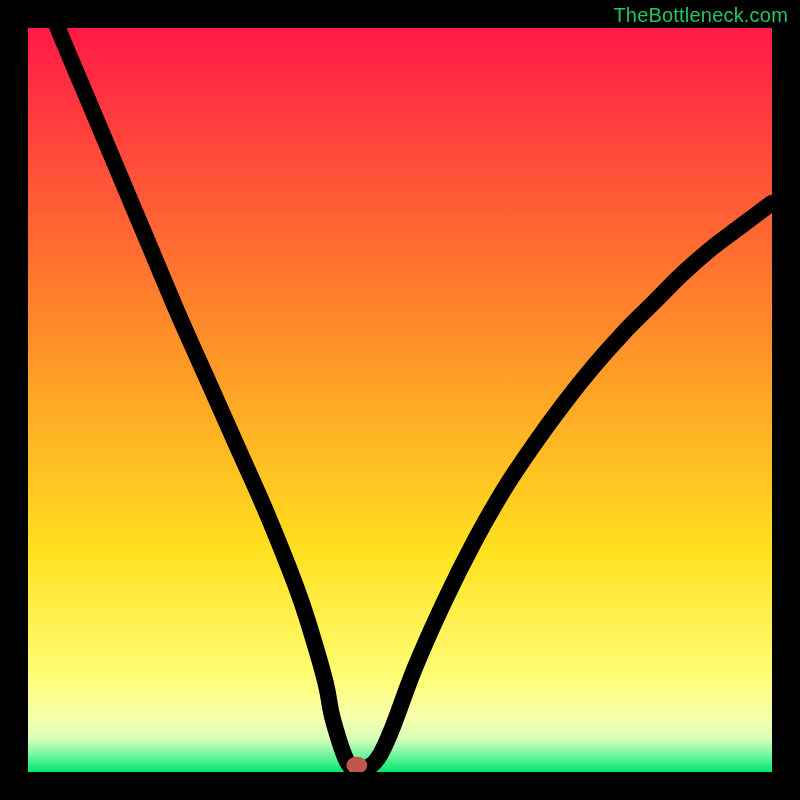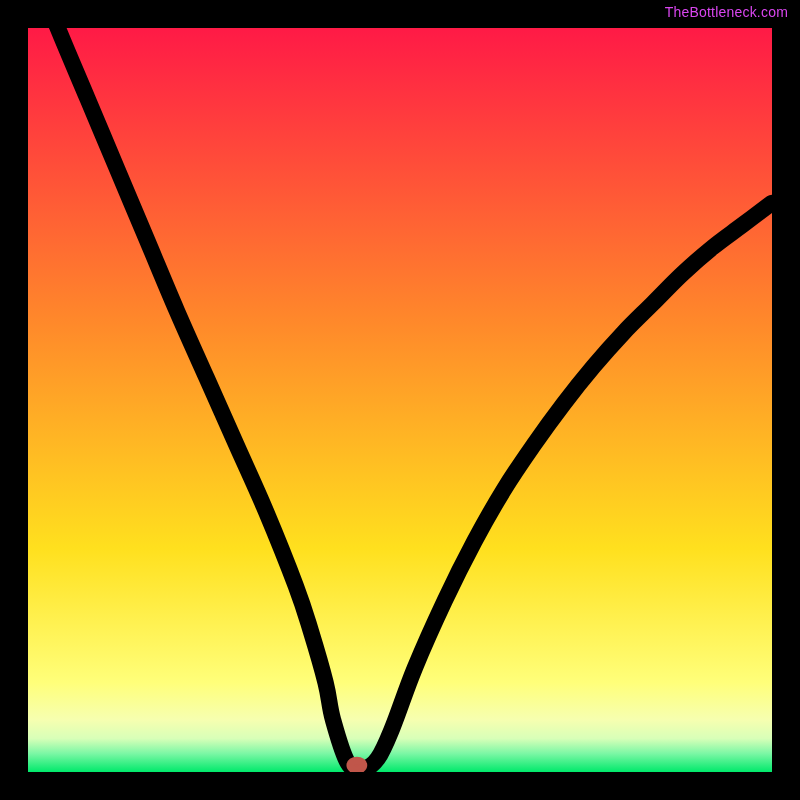--- a/index.html
+++ b/index.html
@@ -14,22 +14,22 @@
   .frame {
     position: absolute;
     left: 0; top: 0;
     width: 800px; height: 800px;
     background: #000;
   }
   .watermark {
     position: absolute;
     top: 4px;
     right: 12px;
-    color: #d946ef;
-    font-size: 14px;
+    color: #22c55e;
+    font-size: 20px;
     letter-spacing: 0.2px;
     user-select: none;
   }
   svg {
     position: absolute;
     left: 28px;
     top: 28px;
     width: 744px;
     height: 744px;
     display: block;

